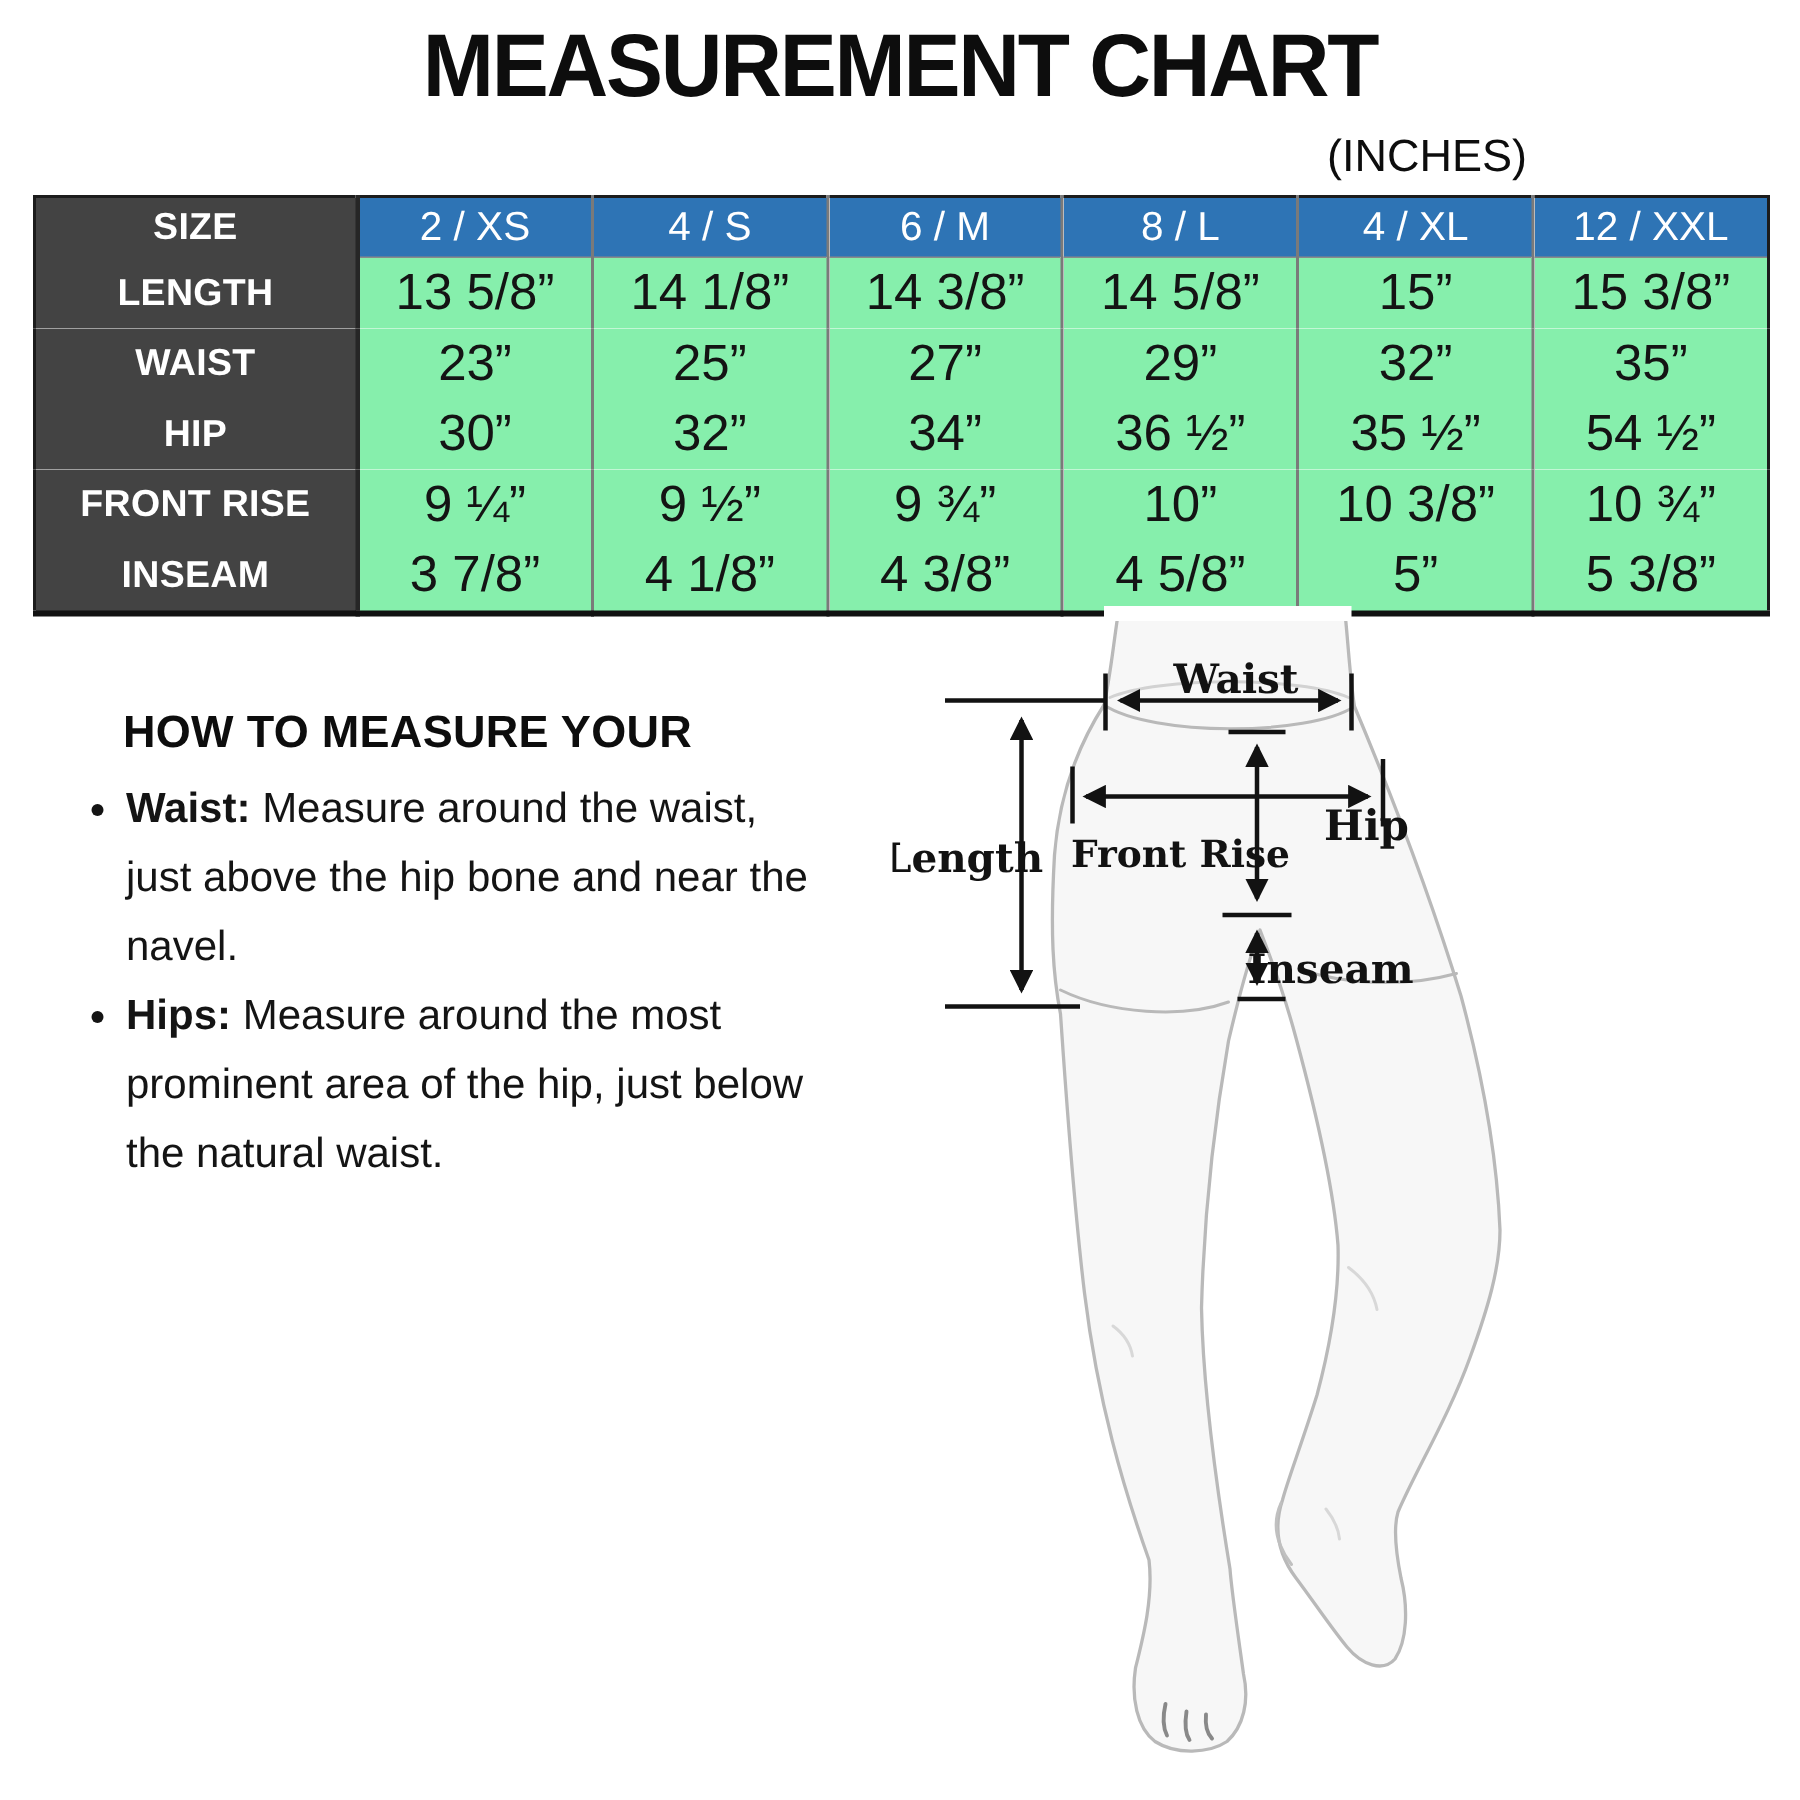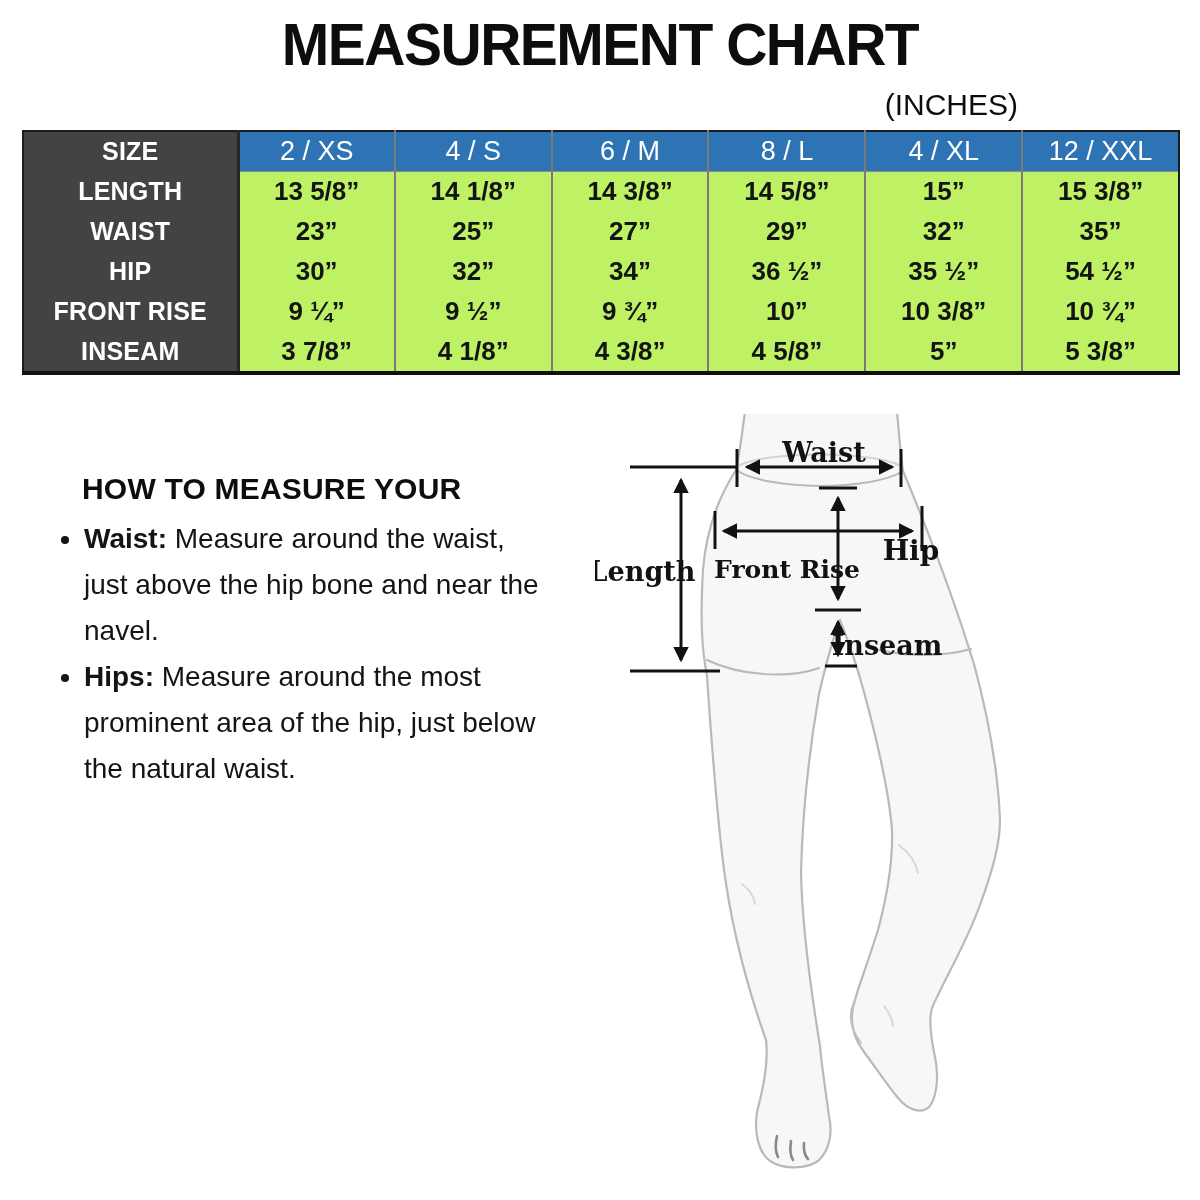--- a/index.html
+++ b/index.html
@@ -35,21 +35,21 @@
   tr.r-last{height:37px;}
   td.lbl{
     background:var(--dark);color:#fff;font-weight:bold;font-size:25px;
     letter-spacing:.2px;
   }
   td.hdr{
     background:var(--blue);color:#fff;font-size:27px;
     border-bottom:1px solid #8a8a8a;
     margin-top:12px;
   }
-  td.val{background:#bef264;color:#141414;font-size:26px;font-weight:bold;}
+  td.val{background:#86efac;color:#141414;font-size:34px;}
   td.dcol{border-left:2px solid #7a7a7a;}
   td.dfirst{border-left:3px solid #262626;}
   .howto{
     position:absolute;left:38px;top:466px;width:545px;
   }
   .howto-heading{
     font-size:30px;font-weight:bold;line-height:46px;color:#0d0d0d;
     letter-spacing:.2px;
     margin-left:44px;
   }

